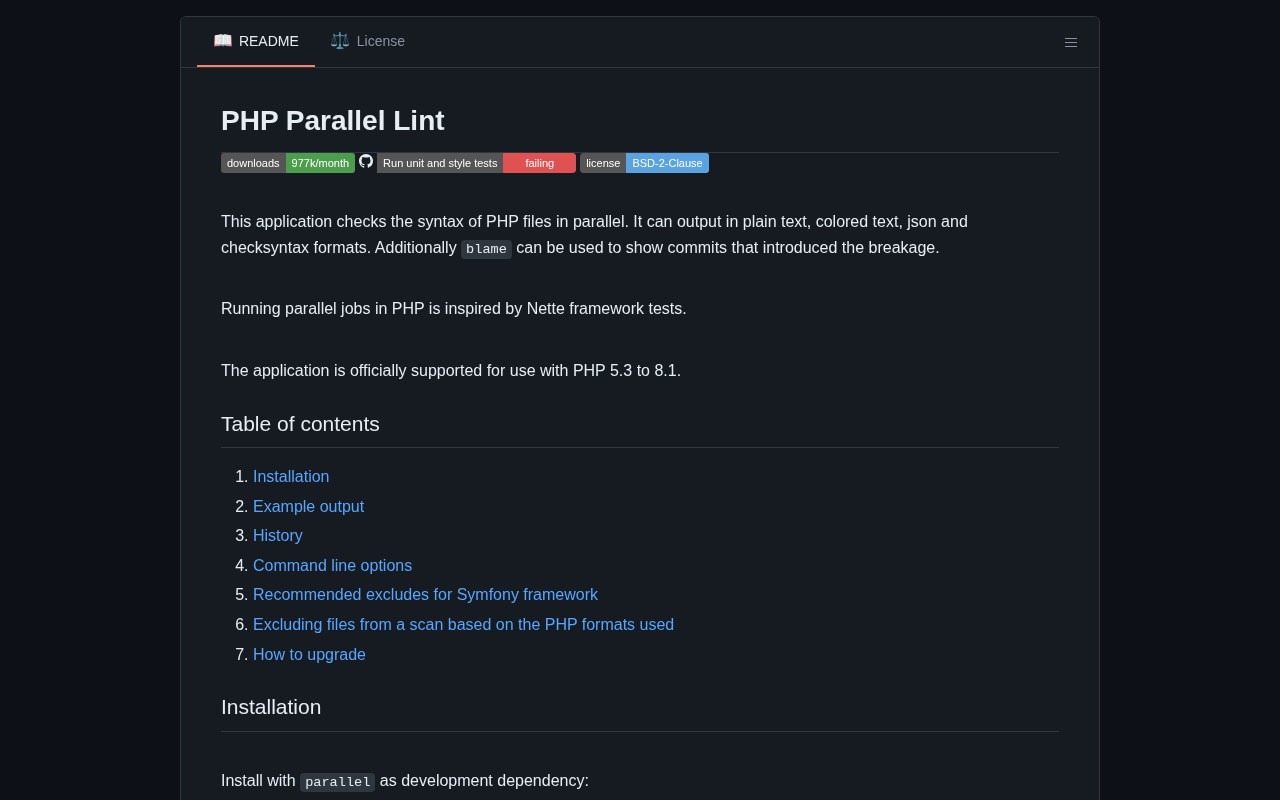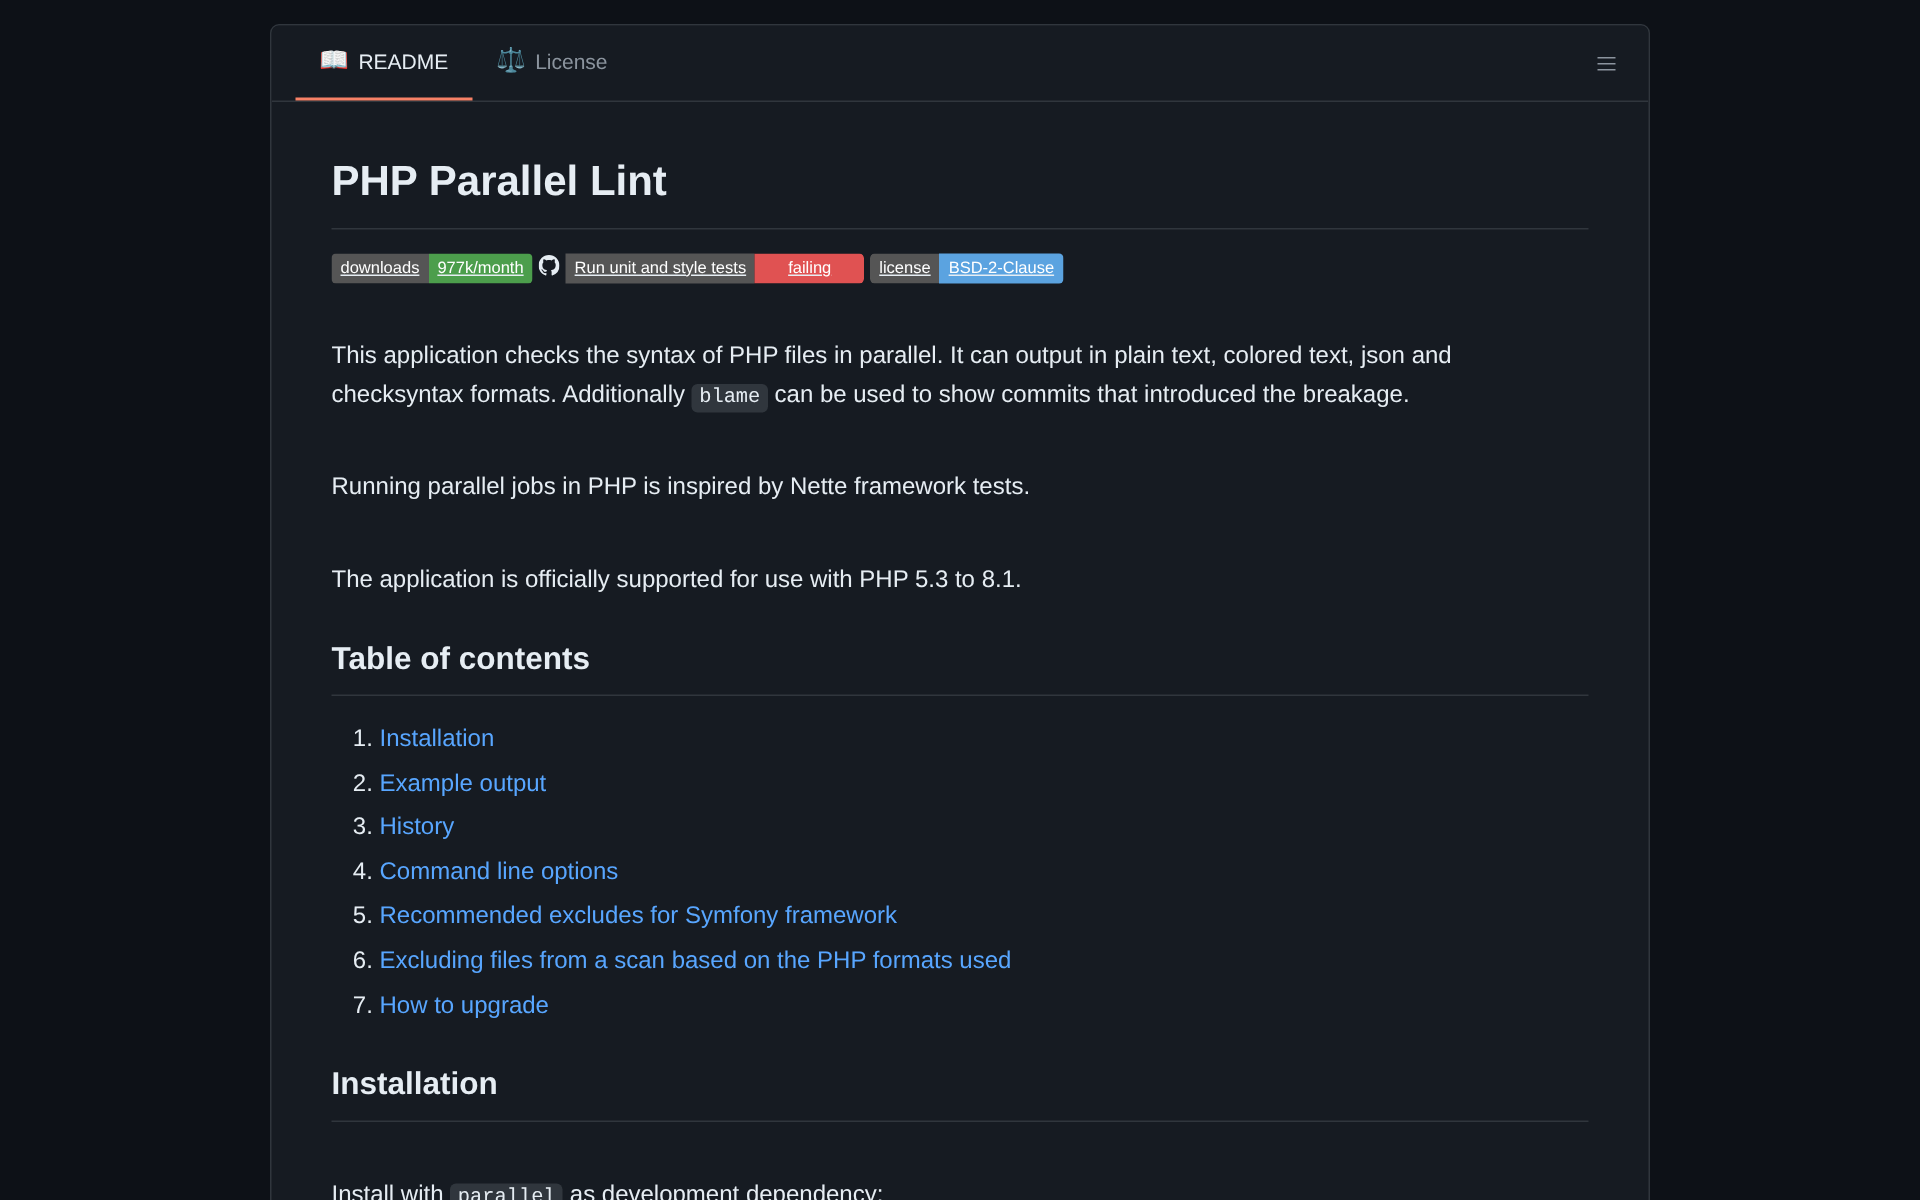--- a/index.html
+++ b/index.html
@@ -84,41 +84,39 @@
     
     .readme-body {
       padding: 32px 40px;
       color: #e6edf3;
     }
 
     h1 {
       font-size: 2em;
       font-weight: 600;
       color: #e6edf3;
-      margin-bottom: 16px;
       padding-bottom: 10px;
       border-bottom: 1px solid #30363d;
     }
 
     .badges {
       display: flex;
       align-items: center;
       gap: 4px;
       margin-bottom: 16px;
       flex-wrap: wrap;
     }
 
     .badge {
       display: inline-flex;
       align-items: center;
       border-radius: 3px;
       font-size: 11px;
       height: 20px;
       overflow: hidden;
-      text-decoration: underline;
     }
 
     .badge-downloads-label {
       background-color: #555;
       color: #fff;
       padding: 0 6px;
       height: 20px;
       display: flex;
       align-items: center;
     }
@@ -184,21 +182,21 @@
       background-color: #30363d;
       border-radius: 4px;
       padding: 2px 5px;
       font-family: "SFMono-Regular", Consolas, "Liberation Mono", Menlo, monospace;
       font-size: 85%;
       color: #e6edf3;
     }
 
     h2 {
       font-size: 1.5em;
-      font-weight: 700;
+      font-weight: 400;
       color: #e6edf3;
       margin-top: 24px;
       margin-bottom: 16px;
       padding-bottom: 8px;
       border-bottom: 1px solid #30363d;
     }
 
     ol {
       padding-left: 32px;
       margin-bottom: 16px;

